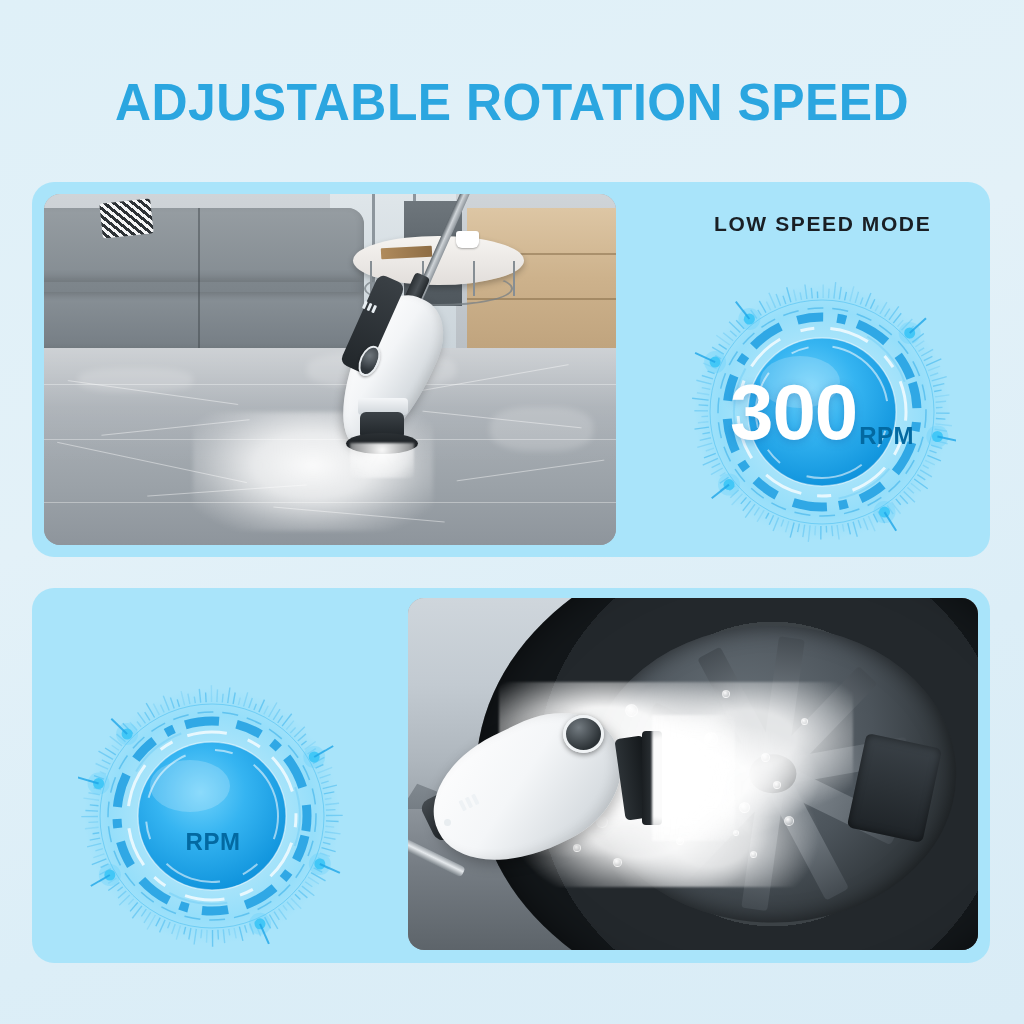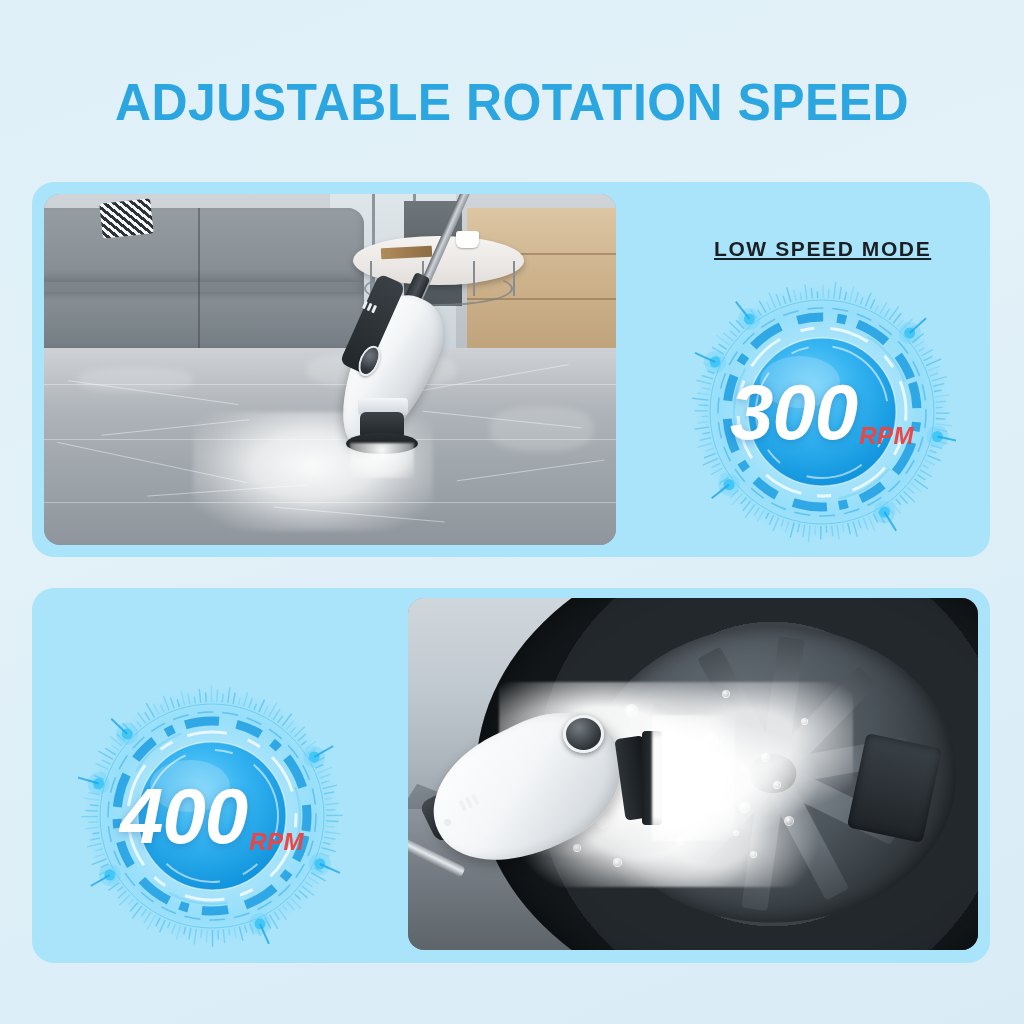--- a/index.html
+++ b/index.html
@@ -359,25 +359,25 @@
 
   
   .mode-label {
     position:absolute;
     font-size: 21px;
     font-weight: 700;
     letter-spacing: 1.6px;
     color: #1a1f24;
     white-space: nowrap;
   }
-  #label-low  { left: 714px; top: 237px; text-decoration: underline; }
+  #label-low  { left: 714px; top: 212px; }
   #label-high { left: 124px; top: 618px; }
 
   
-  .gauge { position:absolute;font-style:italic; }
+  .gauge { position:absolute; }
   #gauge-low  { left: 688px; top: 278px; width: 268px; height: 268px; }
   #gauge-high { left: 78px;  top: 682px; width: 268px; height: 268px; }
 
   .gauge svg { position:absolute; inset:0; width:100%; height:100%; }
 
   .gauge-text {
     position:absolute; inset:0;
     display:flex; align-items:center; justify-content:center;
     pointer-events:none;
   }
@@ -385,21 +385,21 @@
     font-size: 78px;
     font-weight: 700;
     color: #ffffff;
     letter-spacing: -1px;
     line-height: 1;
     text-shadow: 0 2px 8px rgba(20,90,160,0.35);
   }
   .gauge-unit {
     font-size: 24px;
     font-weight: 700;
-    color: #ef4444;
+    color: #0369a1;
     align-self: flex-end;
     margin-bottom: 96px;
     margin-left: 2px;
     letter-spacing: 0.5px;
   }
   #gauge-high .gauge-unit { margin-bottom: 94px; }
 </style>
 </head>
 <body>
 
@@ -853,21 +853,20 @@
           <circle cx="182.0" cy="241.8" r="11" fill="rgba(90,205,250,0.28)"></circle>
           <circle cx="182.0" cy="241.8" r="5.5" fill="#3ec6f7" opacity="0.95"></circle>
           <line x1="182.0" y1="241.8" x2="190.9" y2="261.9" stroke="#1fa6e8" stroke-width="2" opacity="0.8"></line>
           <circle cx="31.8" cy="193.0" r="11" fill="rgba(90,205,250,0.28)"></circle>
           <circle cx="31.8" cy="193.0" r="5.5" fill="#3ec6f7" opacity="0.95"></circle>
           <line x1="31.8" y1="193.0" x2="12.8" y2="204.0" stroke="#1fa6e8" stroke-width="2" opacity="0.8"></line>
         </g>
     </svg>
 
     <div class="gauge-text">
-      <span class="gauge-num">400</span>
       <span class="gauge-unit">RPM</span>
     </div>
   </div>
 
   <div class="photo" id="photo-wheel">
     <div class="ph-layer">
       <div class="cw-sky"></div>
       <div class="cw-mtn"></div>
       <div class="cw-mtn2"></div>
       <div class="cw-ground"></div>

